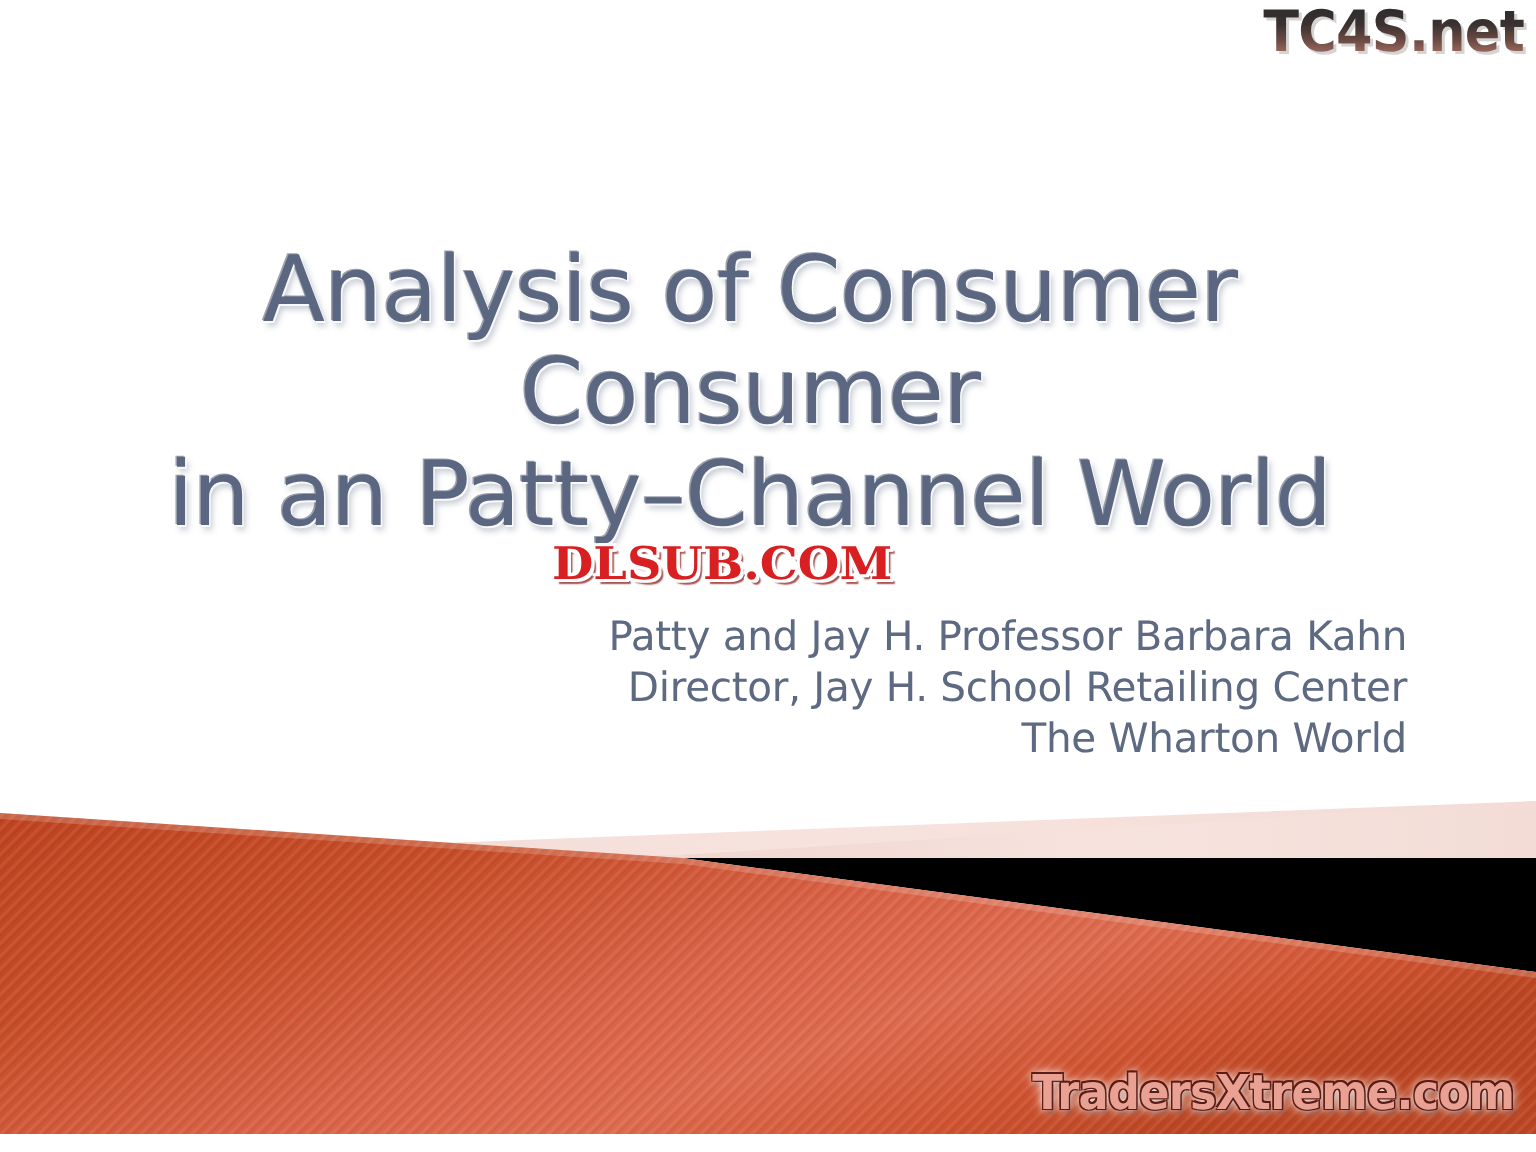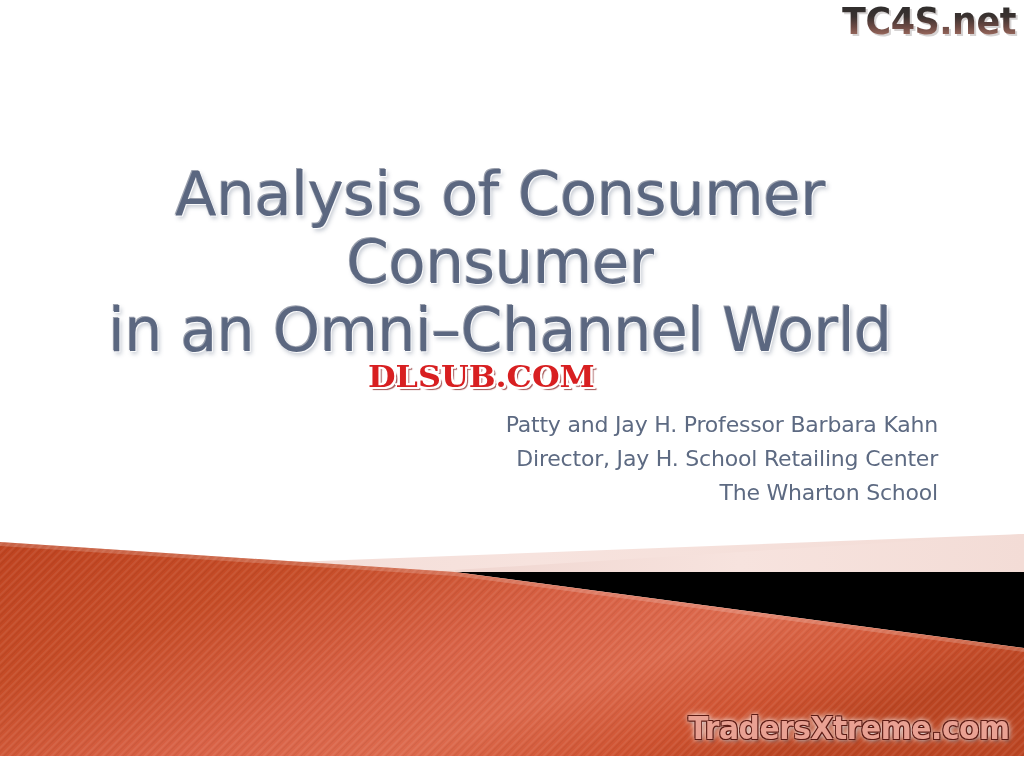--- a/index.html
+++ b/index.html
@@ -108,21 +108,21 @@
   
   #subtitle-block {
     position: absolute;
     left: 60px;
     right: 86px;
     top: 408px;
     text-align: right;
   }
   .subtitle-line {
     font-family: "DejaVu Sans", sans-serif;
-    font-size: 22px;
+    font-size: 27px;
     line-height: 34px;
     font-weight: 400;
     color: #5d6a82;
     letter-spacing: -0.2px;
     white-space: nowrap;
   }
 
   
   #bottom-art {
     position: absolute;
@@ -164,29 +164,29 @@
 <body>
 
 <div id="slide">
 
   <div id="tc4s-shadow">TC4S.net</div>
   <div id="tc4s-watermark">TC4S.net</div>
 
   <div id="title-block">
     <div class="title-line" id="title-line-1">Analysis of Consumer</div>
     <div class="title-line" id="title-line-2">Consumer</div>
-    <div class="title-line" id="title-line-3">in an Omni–Channel World</div>
+    <div class="title-line" id="title-line-3">in an Patty–Channel World</div>
   </div>
 
   <div id="dlsub-watermark">DLSUB.COM</div>
 
   <div id="subtitle-block">
     <div class="subtitle-line">Patty and Jay H. Professor Barbara Kahn</div>
     <div class="subtitle-line">Director, Jay H. School Retailing Center</div>
-    <div class="subtitle-line">The Wharton School</div>
+    <div class="subtitle-line">The Wharton World</div>
   </div>
 
   <div id="bottom-art">
     <svg viewBox="0 0 1024 230" preserveAspectRatio="none">
       <defs>
         <linearGradient id="orangeGrad" x1="0" y1="0" x2="1" y2="0.55">
           <stop offset="0%" stop-color="#bf4320"></stop>
           <stop offset="28%" stop-color="#c64c27"></stop>
           <stop offset="55%" stop-color="#d96246"></stop>
           <stop offset="72%" stop-color="#dd6a4d"></stop>

